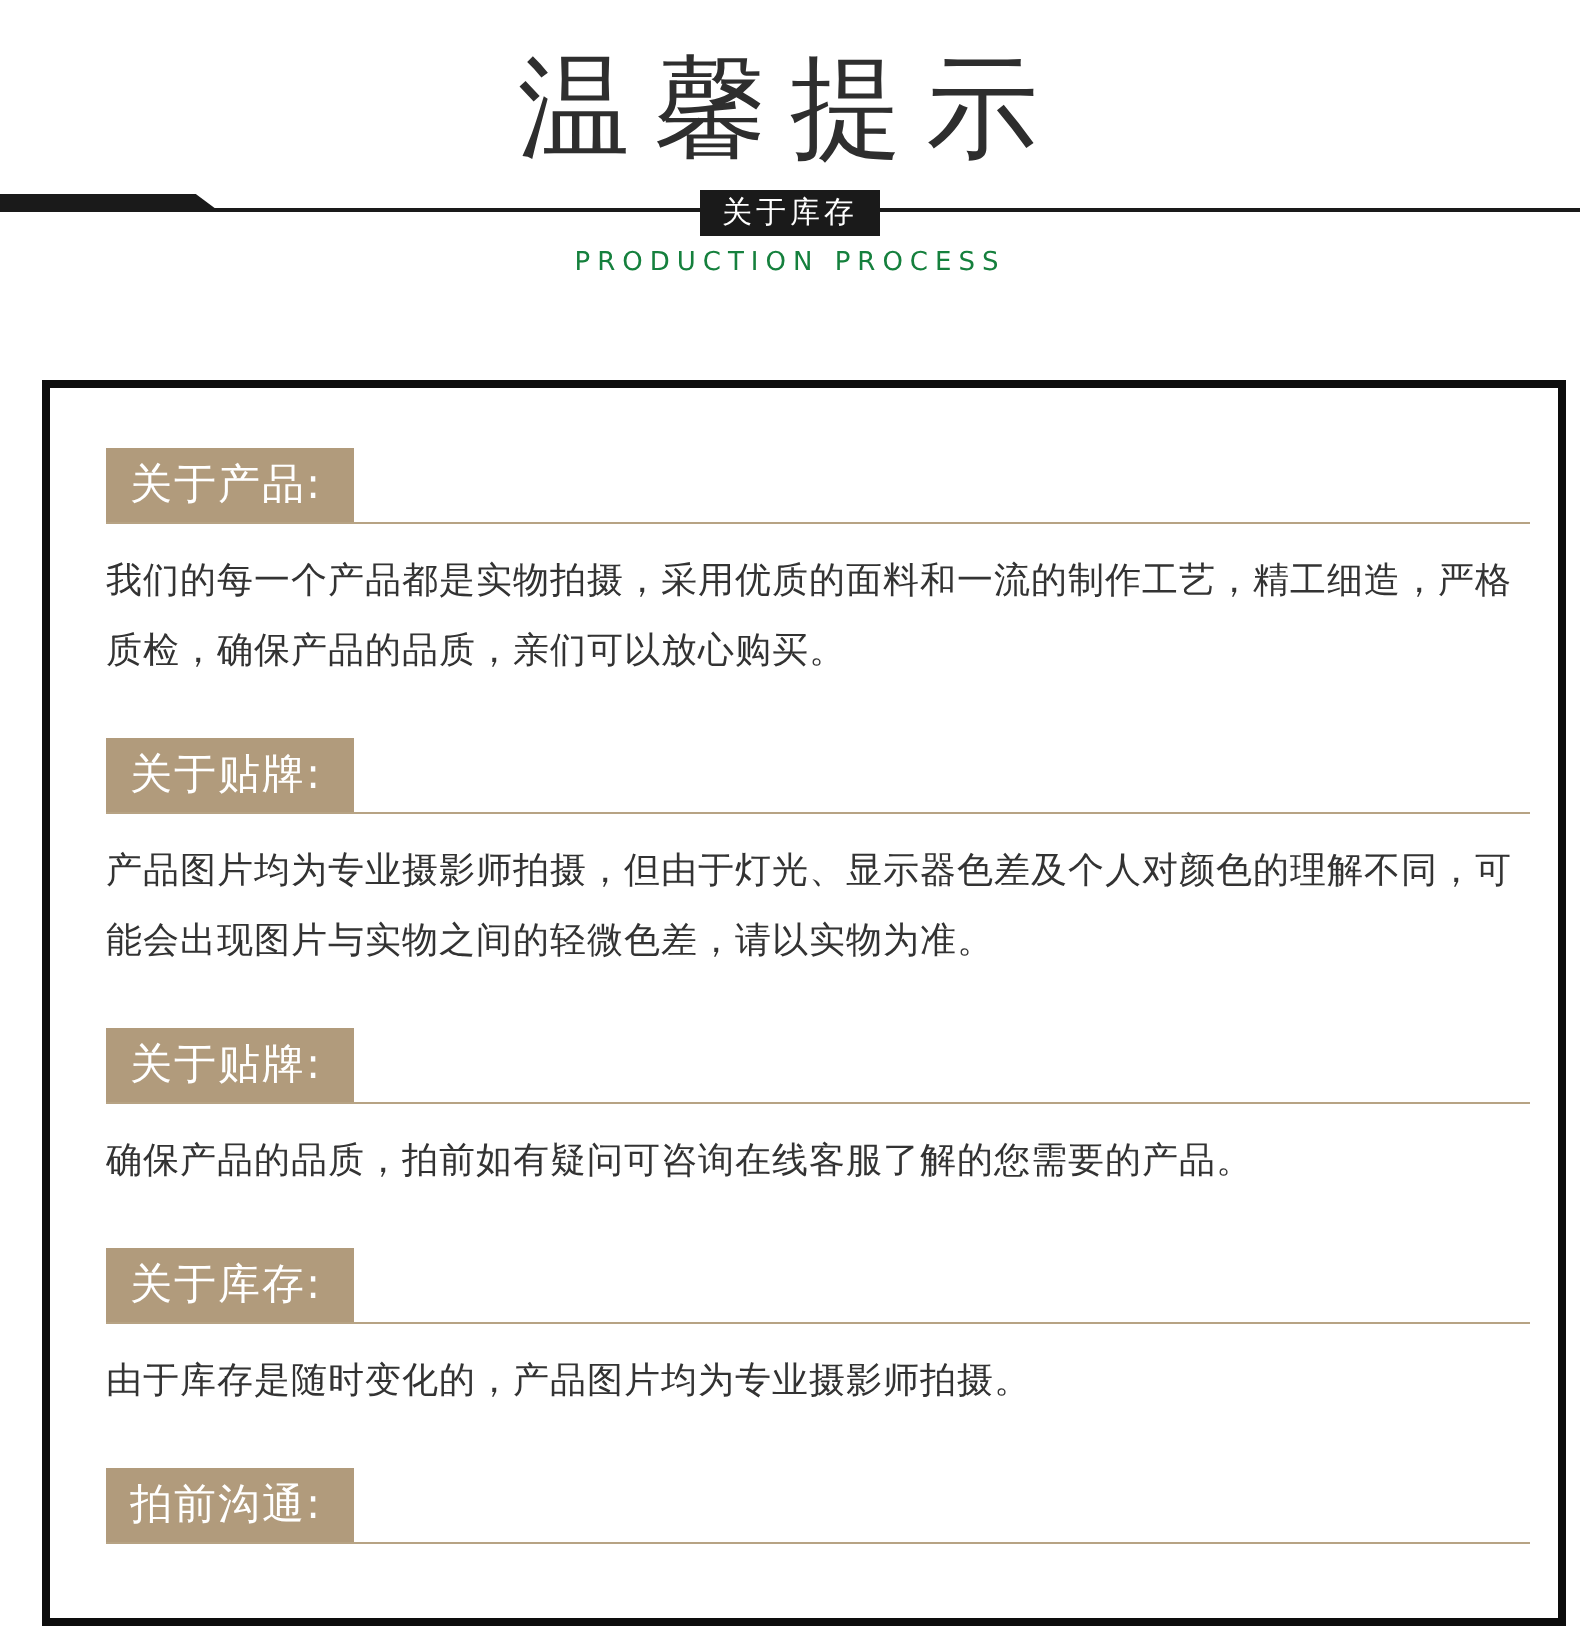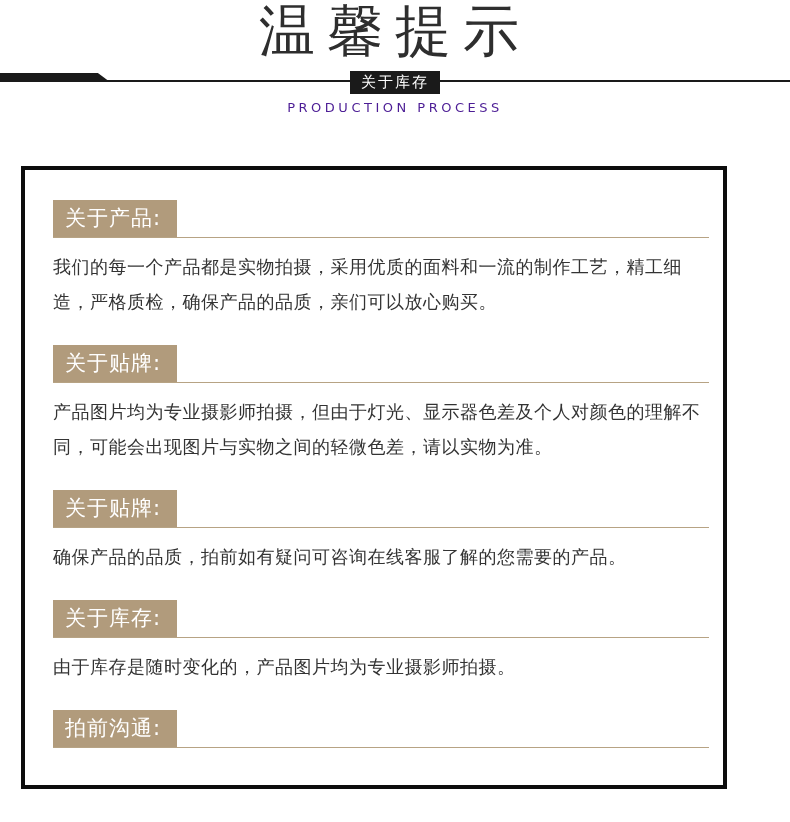--- a/index.html
+++ b/index.html
@@ -13,20 +13,21 @@
     position: relative;
     width: 790px;
     height: 822px;
     background: #ffffff;
     overflow: hidden;
   }
 
   
   .main-title {
     margin: 0;
+    padding-top: 24px;
     text-align: center;
     font-size: 56px;
     font-weight: 500;
     color: #2e2e2e;
     letter-spacing: 12px;
     line-height: 62px;
   }
 
   .divider {
     position: relative;
@@ -61,29 +62,29 @@
     background: #1a1a1a;
     color: #ffffff;
     font-size: 15px;
     letter-spacing: 2px;
     white-space: nowrap;
   }
   .subtitle {
     margin-top: 6px;
     text-align: center;
     font-size: 13px;
-    color: #4c1d95;
+    color: #15803d;
     letter-spacing: 3.5px;
   }
 
   
   .notice-box {
     box-sizing: border-box;
     margin: 51px 0 0 21px;
-    width: 706px;
+    width: 762px;
     height: 623px;
     border: 4px solid #0d0d0d;
     padding: 30px 14px 24px 28px;
     background: #ffffff;
   }
   .notice-section { margin-bottom: 26px; }
   .notice-section:last-child { margin-bottom: 16px; }
 
   .section-header {
     border-bottom: 1px solid #b7a384;

